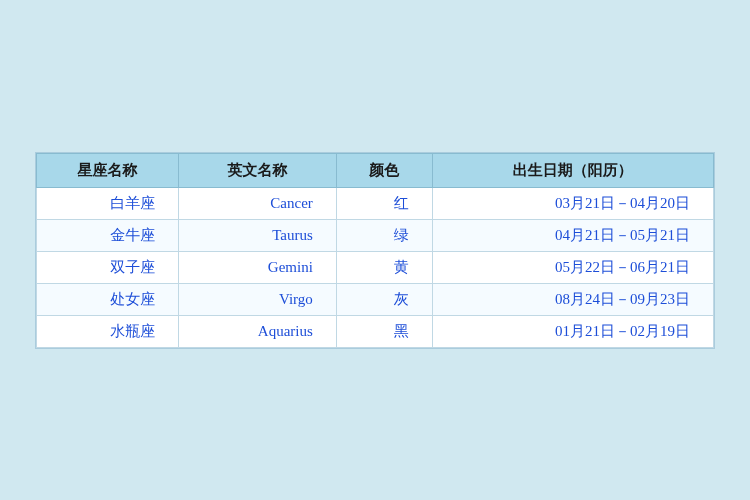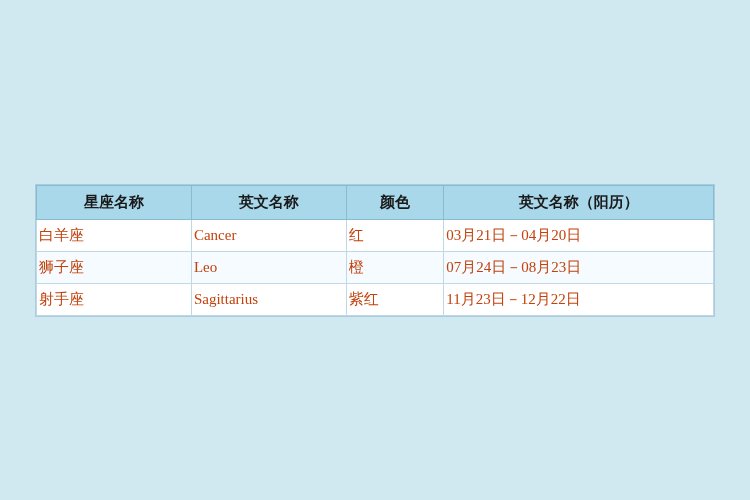--- a/index.html
+++ b/index.html
@@ -26,57 +26,69 @@
       background-color: #a8d8ea;
       border: 1px solid #88bbd0;
       padding: 7px 10px;
       text-align: center;
       font-weight: bold;
       color: #1a1a1a;
       font-size: 15px;
     }
     tbody tr td {
       border: 1px solid #c0d8e4;
-      padding: 6px 2px;
-      text-align: left;
-      color: #c2410c;
+      padding: 6px 23px;
+      text-align: right;
+      color: #1d4ed8;
       background-color: #fff;
       font-size: 15px;
     }
     tbody tr:nth-child(even) td {
       background-color: #f5fbff;
     }
   </style>
 </head>
 <body>
 
 <div class="table-wrapper">
   <table>
     <thead>
       <tr>
         <th>星座名称</th>
         <th>英文名称</th>
         <th>颜色</th>
-        <th>英文名称（阳历）</th>
+        <th>出生日期（阳历）</th>
       </tr>
     </thead>
     <tbody id="table-body">
     <tr>
           <td>白羊座</td>
           <td>Cancer</td>
           <td>红</td>
           <td>03月21日－04月20日</td>
         </tr>
         <tr>
-          <td>狮子座</td>
-          <td>Leo</td>
-          <td>橙</td>
-          <td>07月24日－08月23日</td>
+          <td>金牛座</td>
+          <td>Taurus</td>
+          <td>绿</td>
+          <td>04月21日－05月21日</td>
         </tr>
         <tr>
-          <td>射手座</td>
-          <td>Sagittarius</td>
-          <td>紫红</td>
-          <td>11月23日－12月22日</td>
+          <td>双子座</td>
+          <td>Gemini</td>
+          <td>黄</td>
+          <td>05月22日－06月21日</td>
+        </tr>
+        <tr>
+          <td>处女座</td>
+          <td>Virgo</td>
+          <td>灰</td>
+          <td>08月24日－09月23日</td>
+        </tr>
+        <tr>
+          <td>水瓶座</td>
+          <td>Aquarius</td>
+          <td>黑</td>
+          <td>01月21日－02月19日</td>
         </tr>
       </tbody>
   </table>
 </div>
 
 </body></html>

